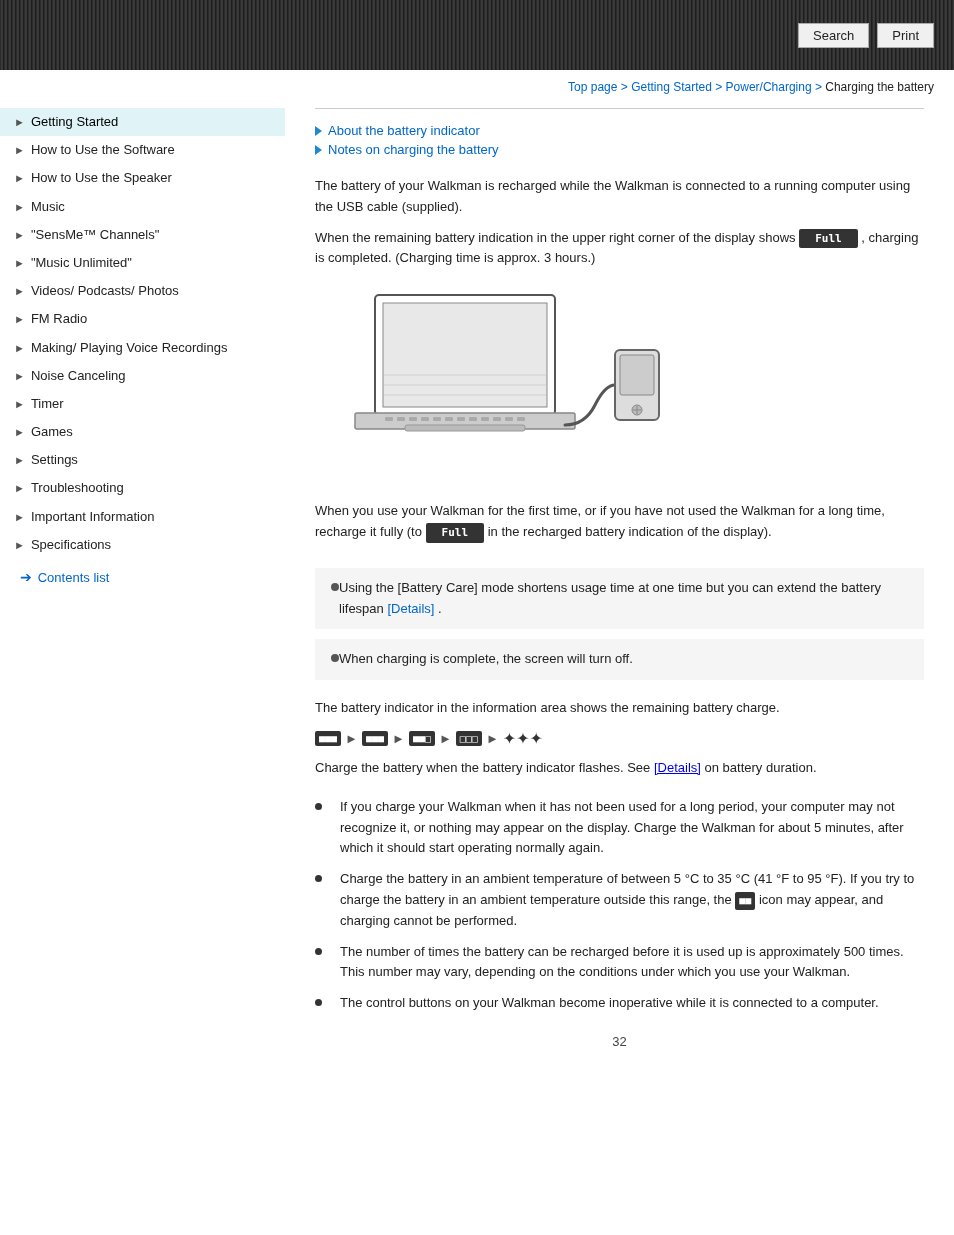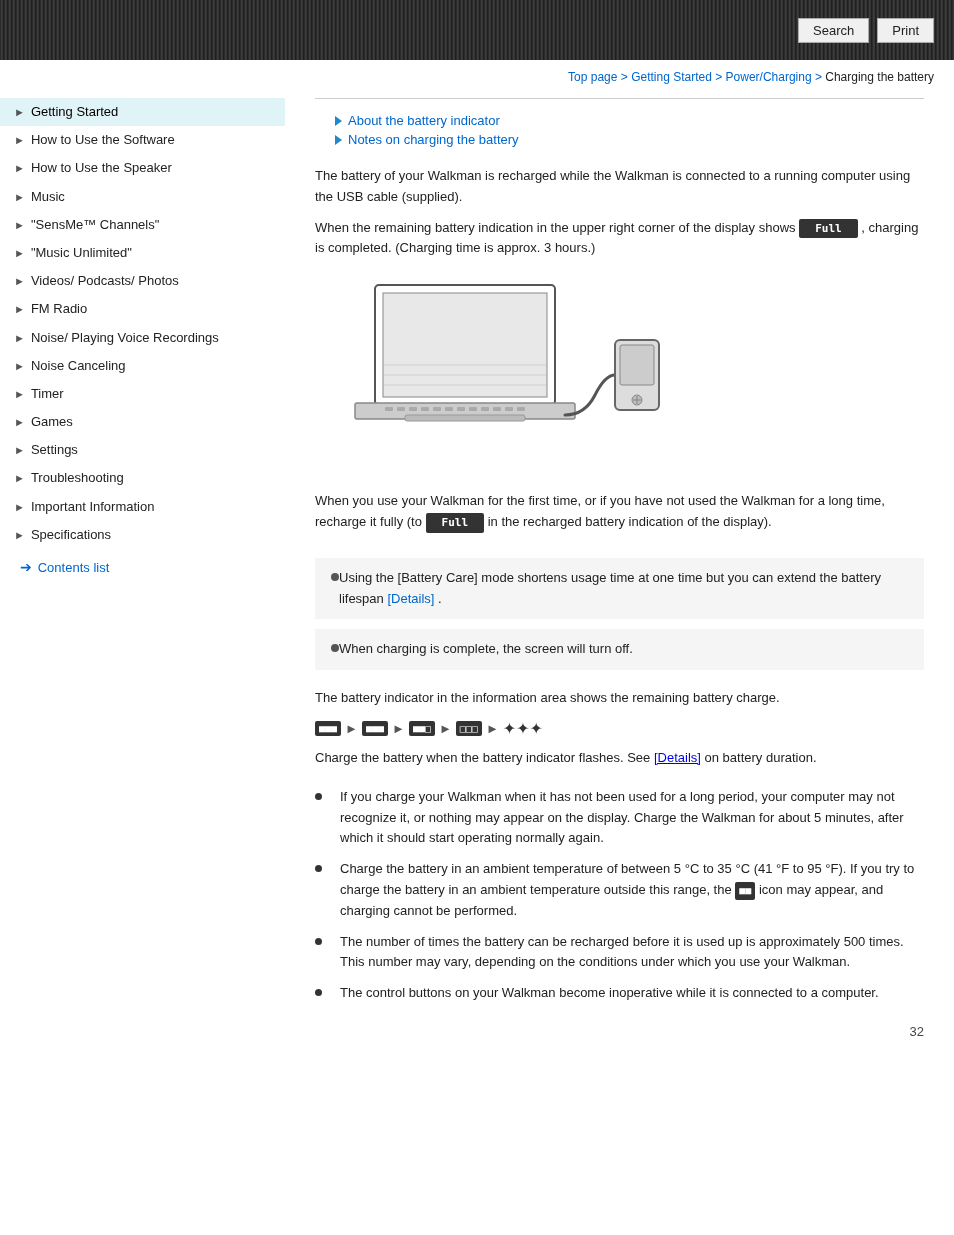--- a/index.html
+++ b/index.html
@@ -1,21 +1,21 @@
 <!DOCTYPE html>
 <html><head>
   <meta charset="utf-8">
   <style>
     * { box-sizing: border-box; margin: 0; padding: 0; }
     body { font-family: Arial, sans-serif; font-size: 13px; color: #222; background: #fff; width: 954px; }
 
     
     .header {
       background: repeating-linear-gradient(90deg, #222 0px, #444 2px, #111 4px);
-      height: 60px;
+      height: 70px;
       position: relative;
       display: flex;
       align-items: center;
       justify-content: flex-end;
       padding-right: 20px;
       gap: 8px;
     }
     .header-btn {
       background: #f0f0f0;
       border: 1px solid #aaa;
@@ -99,21 +99,20 @@
 
     
     .section-link {
       display: flex;
       align-items: center;
       color: #0066cc;
       font-size: 13px;
       text-decoration: none;
       margin-bottom: 4px;
       cursor: pointer;
-      margin-left: 20px;
     }
     .section-link .tri {
       display: inline-block;
       width: 0; height: 0;
       border-left: 7px solid #2288cc;
       border-top: 5px solid transparent;
       border-bottom: 5px solid transparent;
       margin-right: 6px;
       flex-shrink: 0;
     }
@@ -213,21 +212,21 @@
       background: #333;
       color: #fff;
       font-size: 10px;
       font-weight: bold;
       padding: 1px 4px;
       border-radius: 2px;
       font-family: monospace;
     }
 
     .page-num {
-      text-align: right;
+      text-align: center;
       font-size: 13px;
       color: #444;
       margin-top: 20px;
     }
   </style>
 </head>
 <body>
 
 <div class="header">
   <button class="header-btn">Search</button>
@@ -274,21 +273,21 @@
     <div class="sidebar-item">
       <span class="arrow">►</span>
       <span class="label">Videos/ Podcasts/ Photos</span>
     </div>
     <div class="sidebar-item">
       <span class="arrow">►</span>
       <span class="label">FM Radio</span>
     </div>
     <div class="sidebar-item">
       <span class="arrow">►</span>
-      <span class="label">Noise/ Playing Voice Recordings</span>
+      <span class="label">Making/ Playing Voice Recordings</span>
     </div>
     <div class="sidebar-item">
       <span class="arrow">►</span>
       <span class="label">Noise Canceling</span>
     </div>
     <div class="sidebar-item">
       <span class="arrow">►</span>
       <span class="label">Timer</span>
     </div>
     <div class="sidebar-item">

